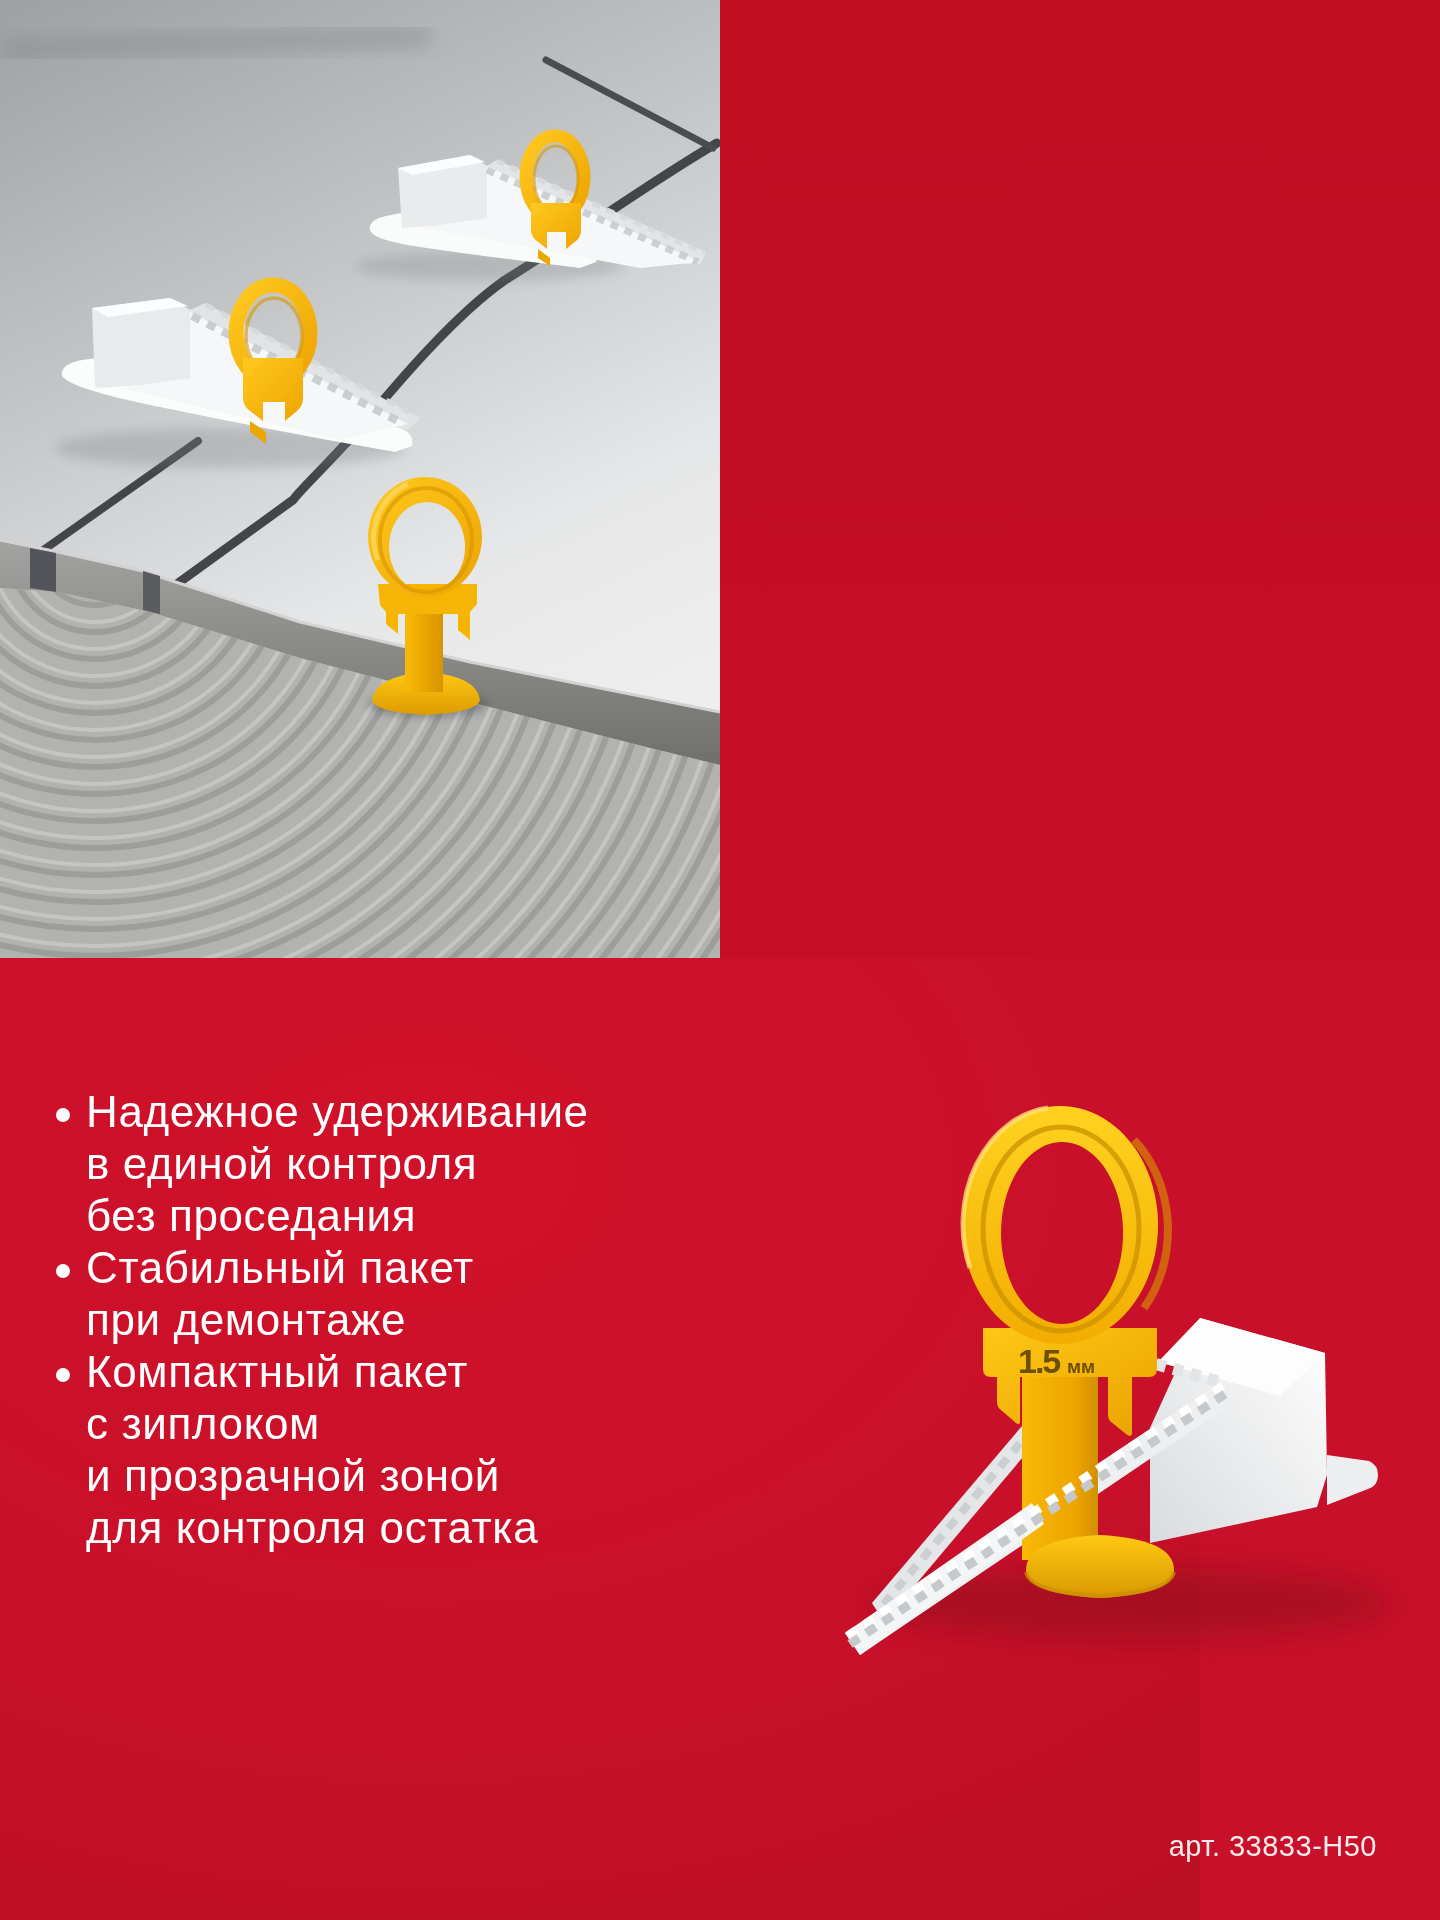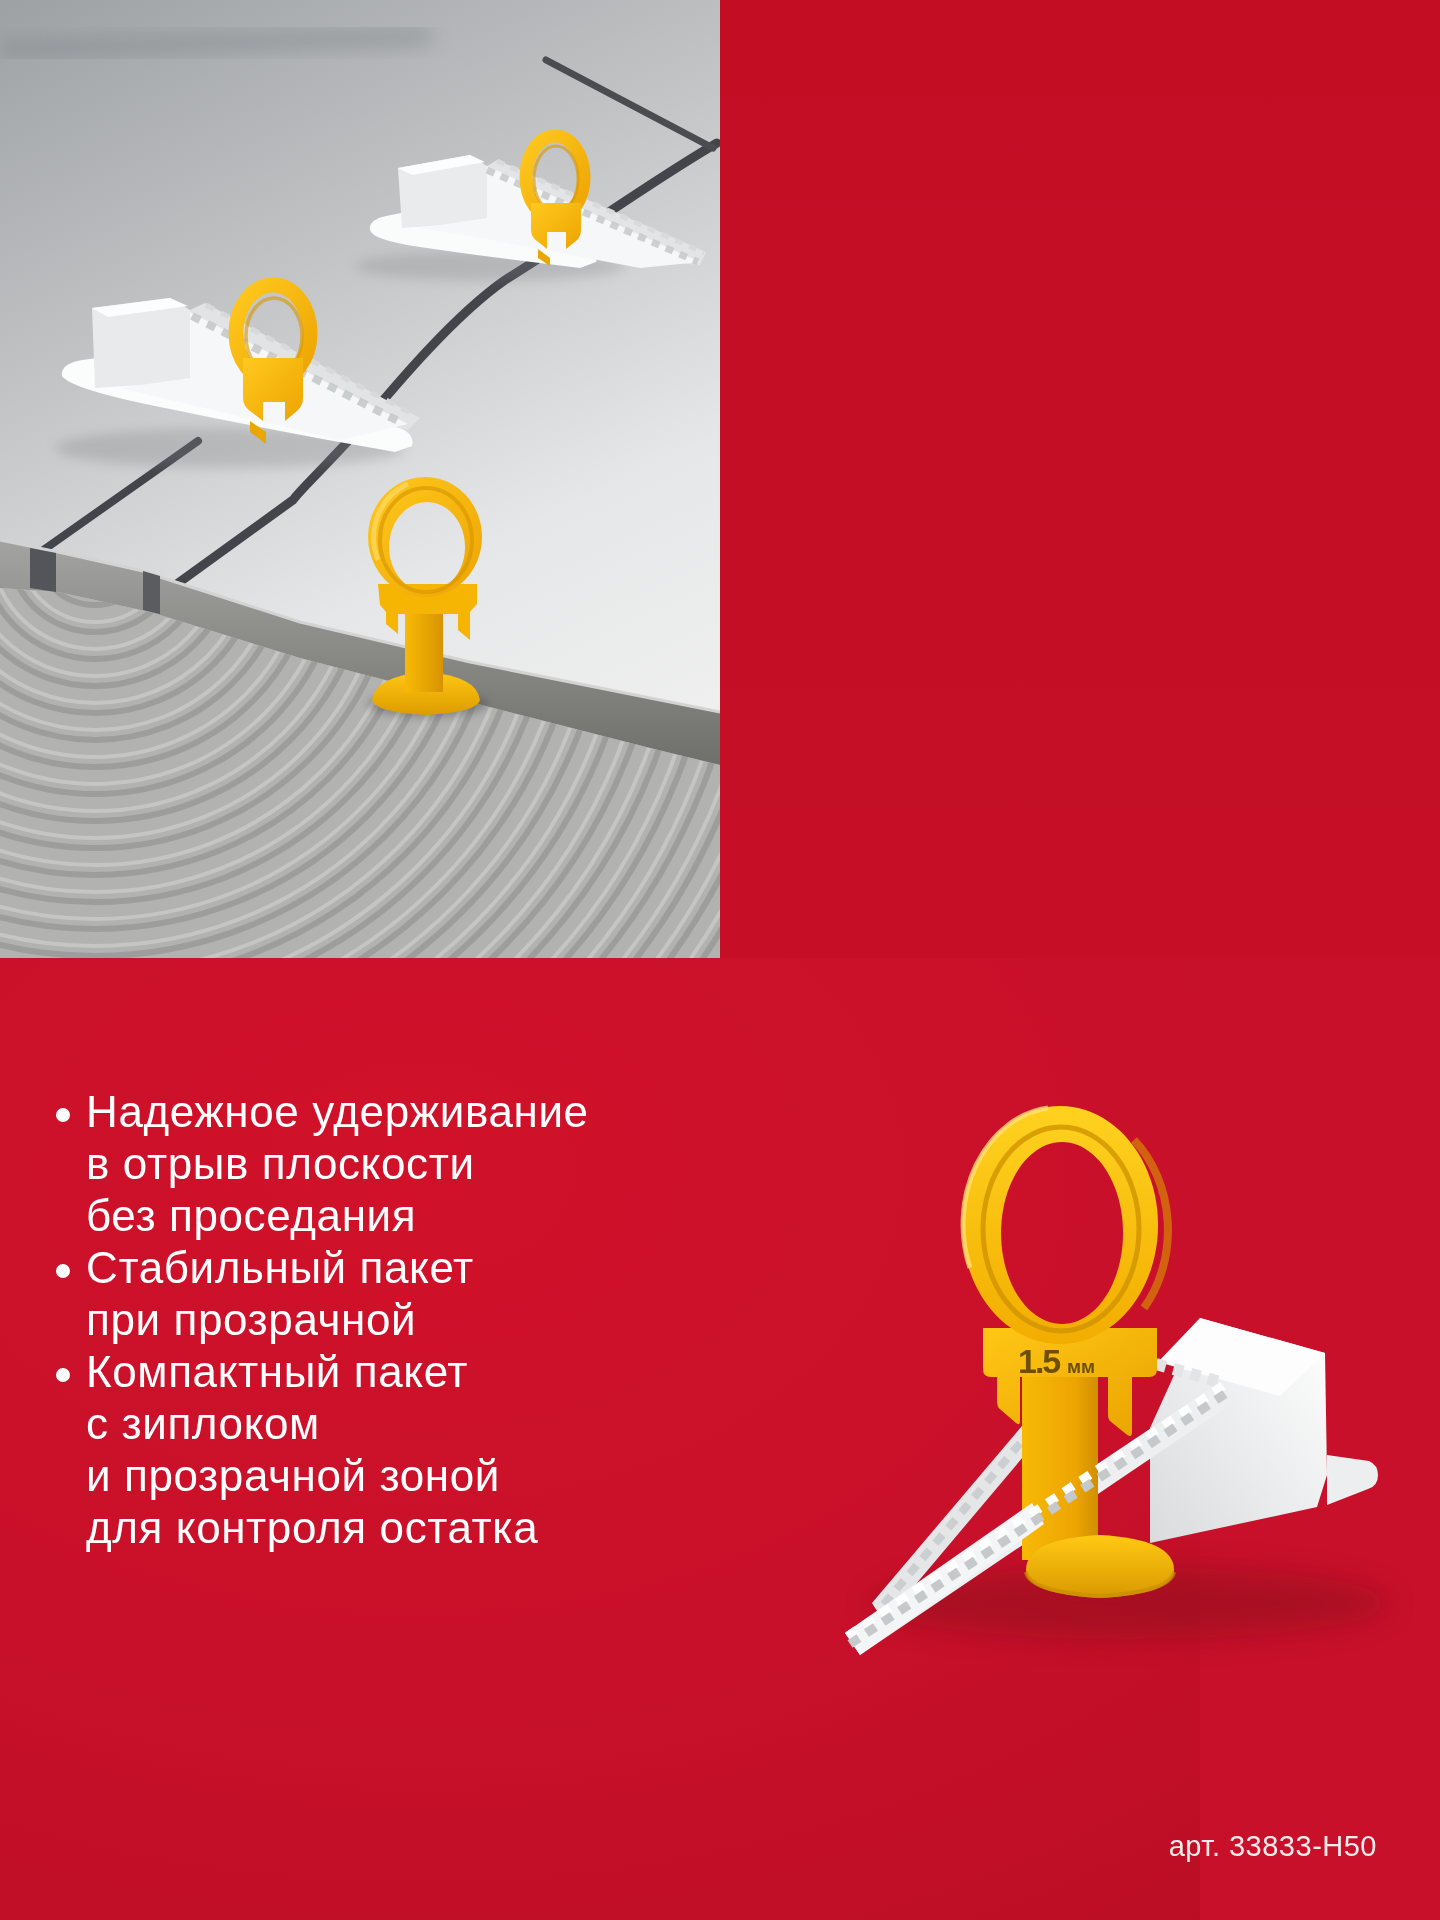--- a/index.html
+++ b/index.html
@@ -192,29 +192,29 @@
   <div class="panel-top-right">
     
   </div>
 
   <div class="panel-bottom">
     <ul class="features list-bottom">
       <li>
         <span class="dot"></span>
         <span class="ft">
           <span class="ln">Надежное удерживание</span>
-          <span class="ln">в отрыв плоскости</span>
+          <span class="ln">в единой контроля</span>
           <span class="ln">без проседания</span>
         </span>
       </li>
       <li>
         <span class="dot"></span>
         <span class="ft">
           <span class="ln">Стабильный пакет</span>
-          <span class="ln">при прозрачной</span>
+          <span class="ln">при демонтаже</span>
         </span>
       </li>
       <li>
         <span class="dot"></span>
         <span class="ft">
           <span class="ln">Компактный пакет</span>
           <span class="ln">с зиплоком</span>
           <span class="ln">и прозрачной зоной</span>
           <span class="ln">для контроля остатка</span>
         </span>

